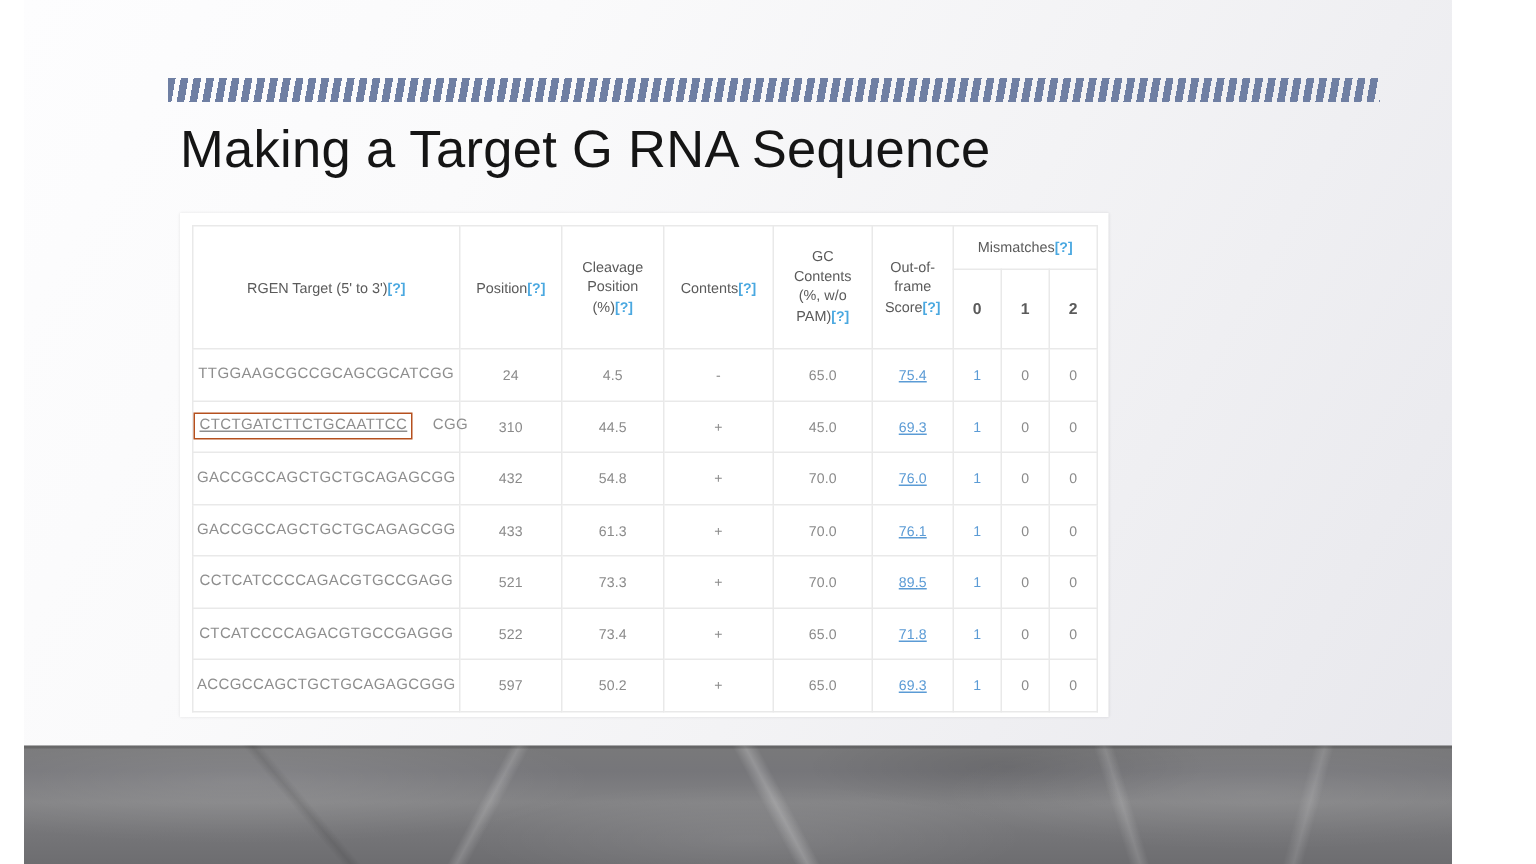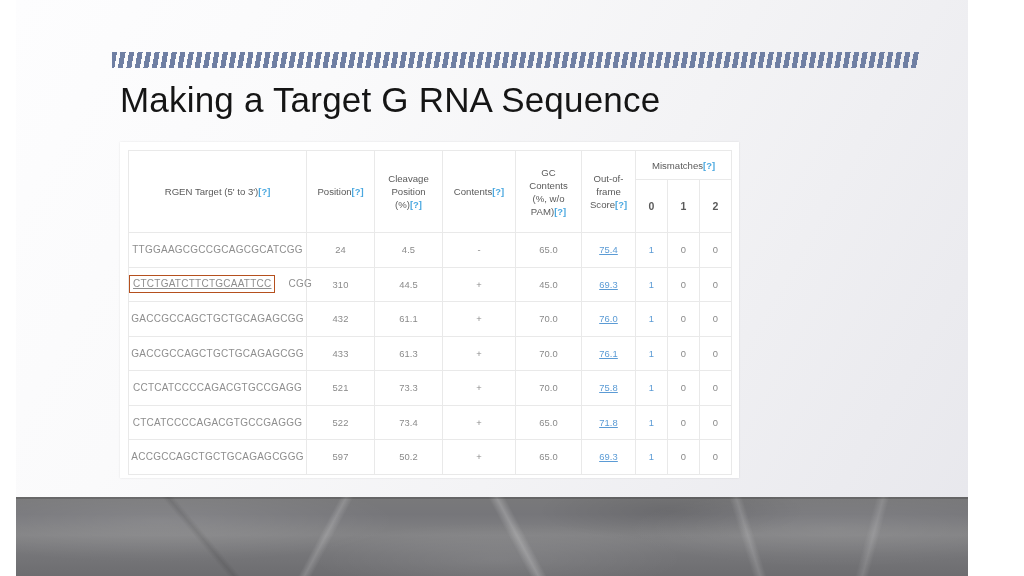--- a/index.html
+++ b/index.html
@@ -263,21 +263,21 @@
             <td>+</td>
             <td>45.0</td>
             <td class="score">69.3</td>
             <td class="mm0">1</td>
             <td class="mm-other">0</td>
             <td class="mm-other">0</td>
           </tr>
           <tr>
             <td class="seq">GACCGCCAGCTGCTGCAGAGCGG</td>
             <td>432</td>
-            <td>61.1</td>
+            <td>54.8</td>
             <td>+</td>
             <td>70.0</td>
             <td class="score">76.0</td>
             <td class="mm0">1</td>
             <td class="mm-other">0</td>
             <td class="mm-other">0</td>
           </tr>
           <tr>
             <td class="seq">GACCGCCAGCTGCTGCAGAGCGG</td>
             <td>433</td>
@@ -288,21 +288,21 @@
             <td class="mm0">1</td>
             <td class="mm-other">0</td>
             <td class="mm-other">0</td>
           </tr>
           <tr>
             <td class="seq">CCTCATCCCCAGACGTGCCGAGG</td>
             <td>521</td>
             <td>73.3</td>
             <td>+</td>
             <td>70.0</td>
-            <td class="score">75.8</td>
+            <td class="score">89.5</td>
             <td class="mm0">1</td>
             <td class="mm-other">0</td>
             <td class="mm-other">0</td>
           </tr>
           <tr>
             <td class="seq">CTCATCCCCAGACGTGCCGAGGG</td>
             <td>522</td>
             <td>73.4</td>
             <td>+</td>
             <td>65.0</td>

